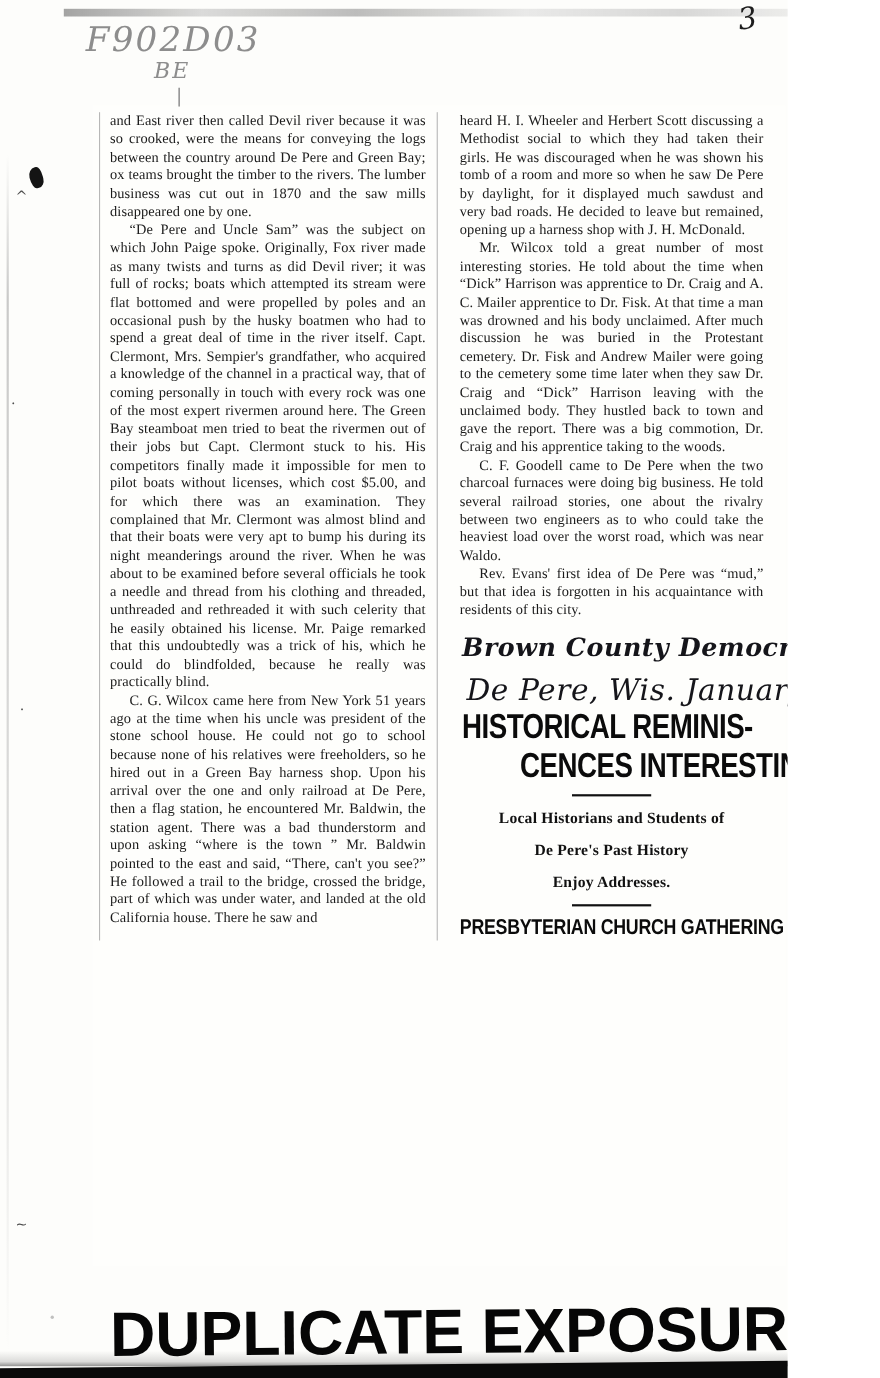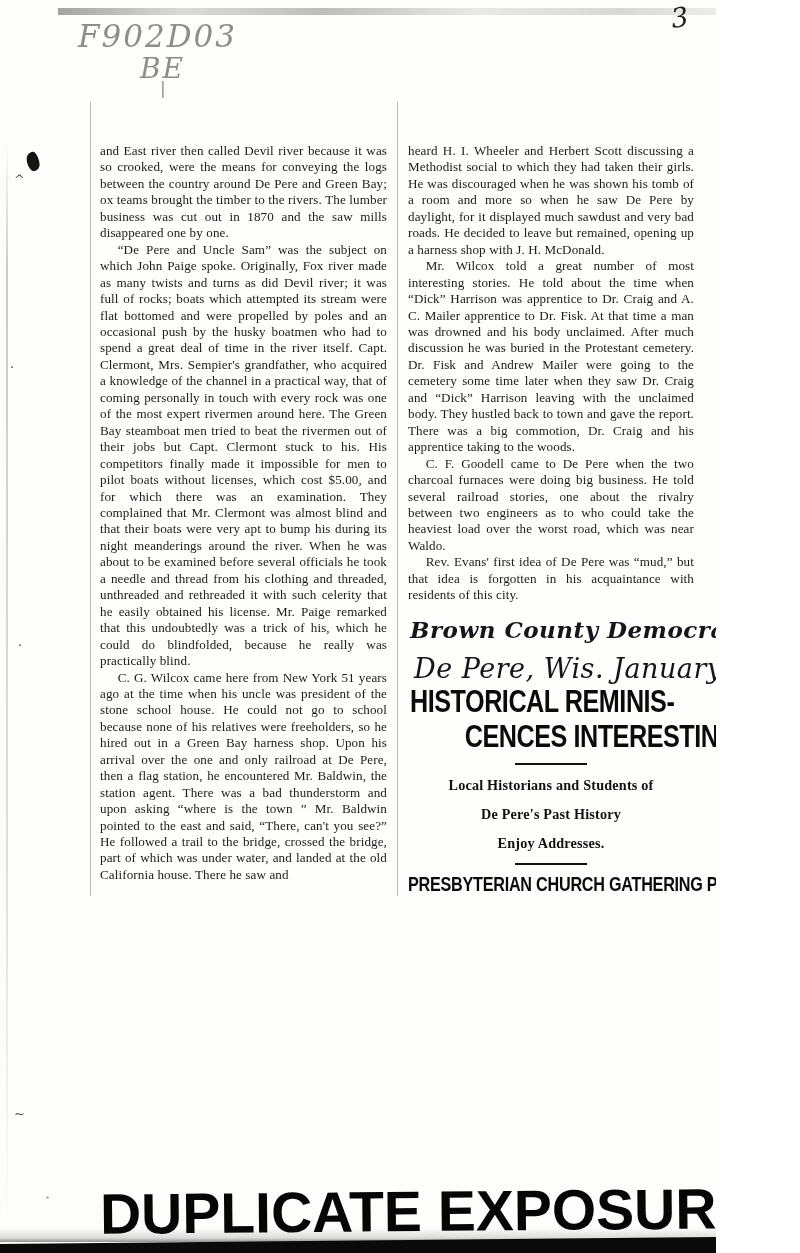--- a/index.html
+++ b/index.html
@@ -63,21 +63,21 @@
   .hand {
     position: absolute;
     font-family: "DejaVu Serif", serif;
     color: #8d8d8d;
     font-style: italic;
     letter-spacing: 2px;
     white-space: nowrap;
     user-select: none;
   }
   #acc-number { left: 78px; top: 18px; font-size: 31px; }
-  #acc-suffix { left: 140px; top: 52px; font-size: 28px; }
+  #acc-suffix { left: 140px; top: 52px; font-size: 20px; }
   #acc-tick   { left: 160px; top: 78px; font-size: 17px; letter-spacing: 0; }
   #page-number {
     position: absolute;
     right: 28px; top: 2px;
     font-family: "DejaVu Serif", serif;
     font-size: 27px;
     color: #1d1d1d;
     font-style: italic;
     transform: rotate(-8deg);
   }
@@ -102,35 +102,35 @@
     left: 90px; top: 102px;
     width: 614px;
     display: flex;
     gap: 0;
   }
   .col {
     width: 297px;
     box-sizing: border-box;
   }
   .col.left  { border-left: 1px solid #b7b7b7; padding-left: 9px; }
-  .col.right { border-left: 1px solid #b7b7b7; padding-left: 10px; margin-left: 10px; }
+  .col.right { border-left: 1px solid #b7b7b7; padding-left: 20px; margin-left: 10px; }
 
   .para {
     margin: 0 0 0 0;
     text-indent: 1.35em;
     text-align: justify;
     text-justify: inter-word;
     font-size: 13.1px;
     line-height: 16.45px;
     color: #1a1a1a;
     font-family: "Liberation Serif", serif;
     letter-spacing: .1px;
     -webkit-font-smoothing: none;
   }
-  .para.cont { text-indent: 0; margin-top: 41px; }
+  .para.cont { text-indent: 0; }
 
   
   #headline-block {
     margin-top: 12px;
   }
   .hw-note {
     font-family: "DejaVu Serif", serif;
     font-style: italic;
     color: #15151a;
     white-space: nowrap;

